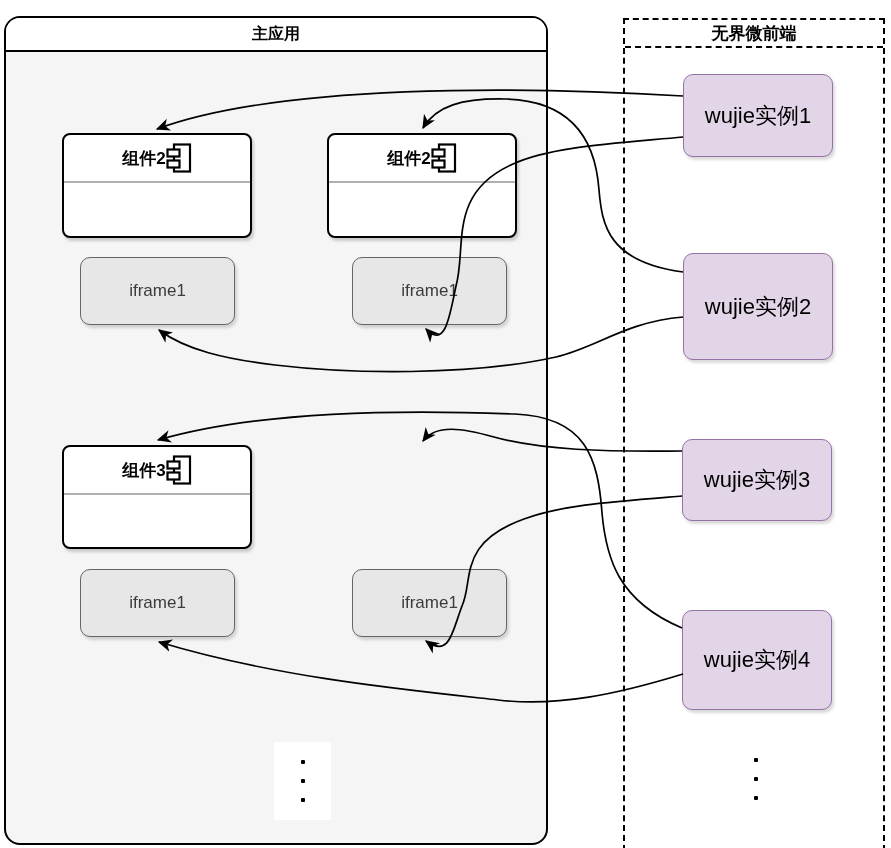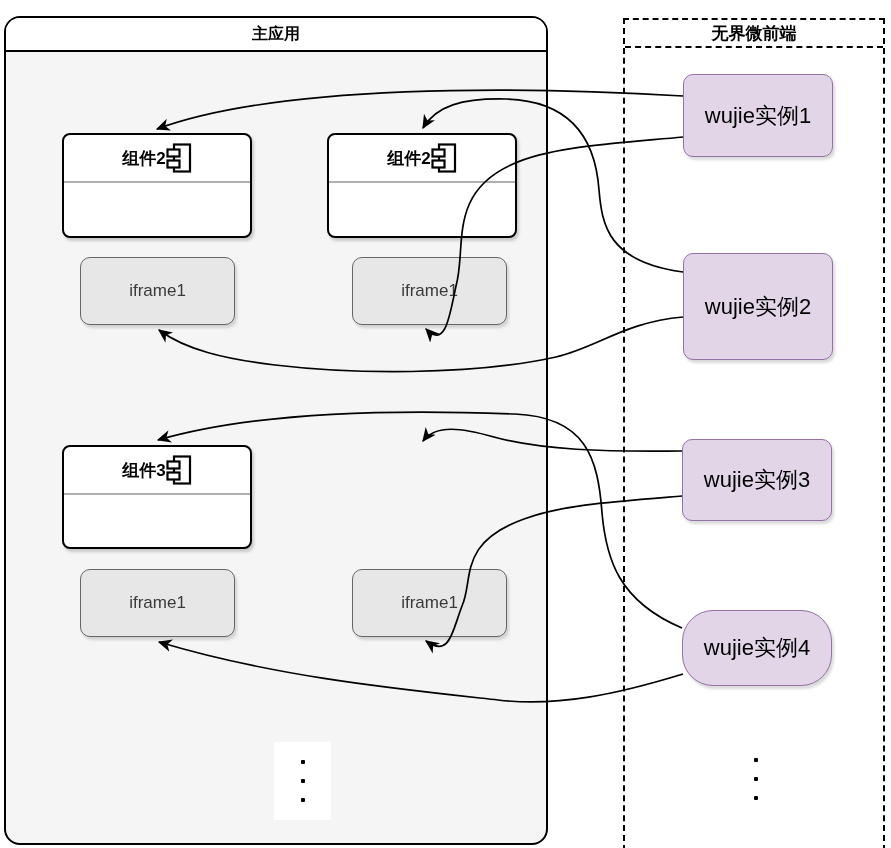--- a/index.html
+++ b/index.html
@@ -115,21 +115,21 @@
 
   <div class="instance" style="left:683px;top:74px;height:83px;">
     <span>wujie实例1</span>
   </div>
   <div class="instance" style="left:683px;top:253px;height:107px;">
     <span>wujie实例2</span>
   </div>
   <div class="instance" style="left:682px;top:431px;height:82px;margin-top:8px;">
     <span>wujie实例3</span>
   </div>
-  <div class="instance" style="left:682px;top:610px;height:76px;border-radius:31px;">
+  <div class="instance" style="left:682px;top:610px;height:100px;">
     <span>wujie实例4</span>
   </div>
 
   <div class="dots on-white-card" style="left:274px;top:742px;">
     <span class="dot"></span>
     <span class="dot"></span>
     <span class="dot"></span>
   </div>
   <div class="dots" style="left:727px;top:740px;">
     <span class="dot"></span>

